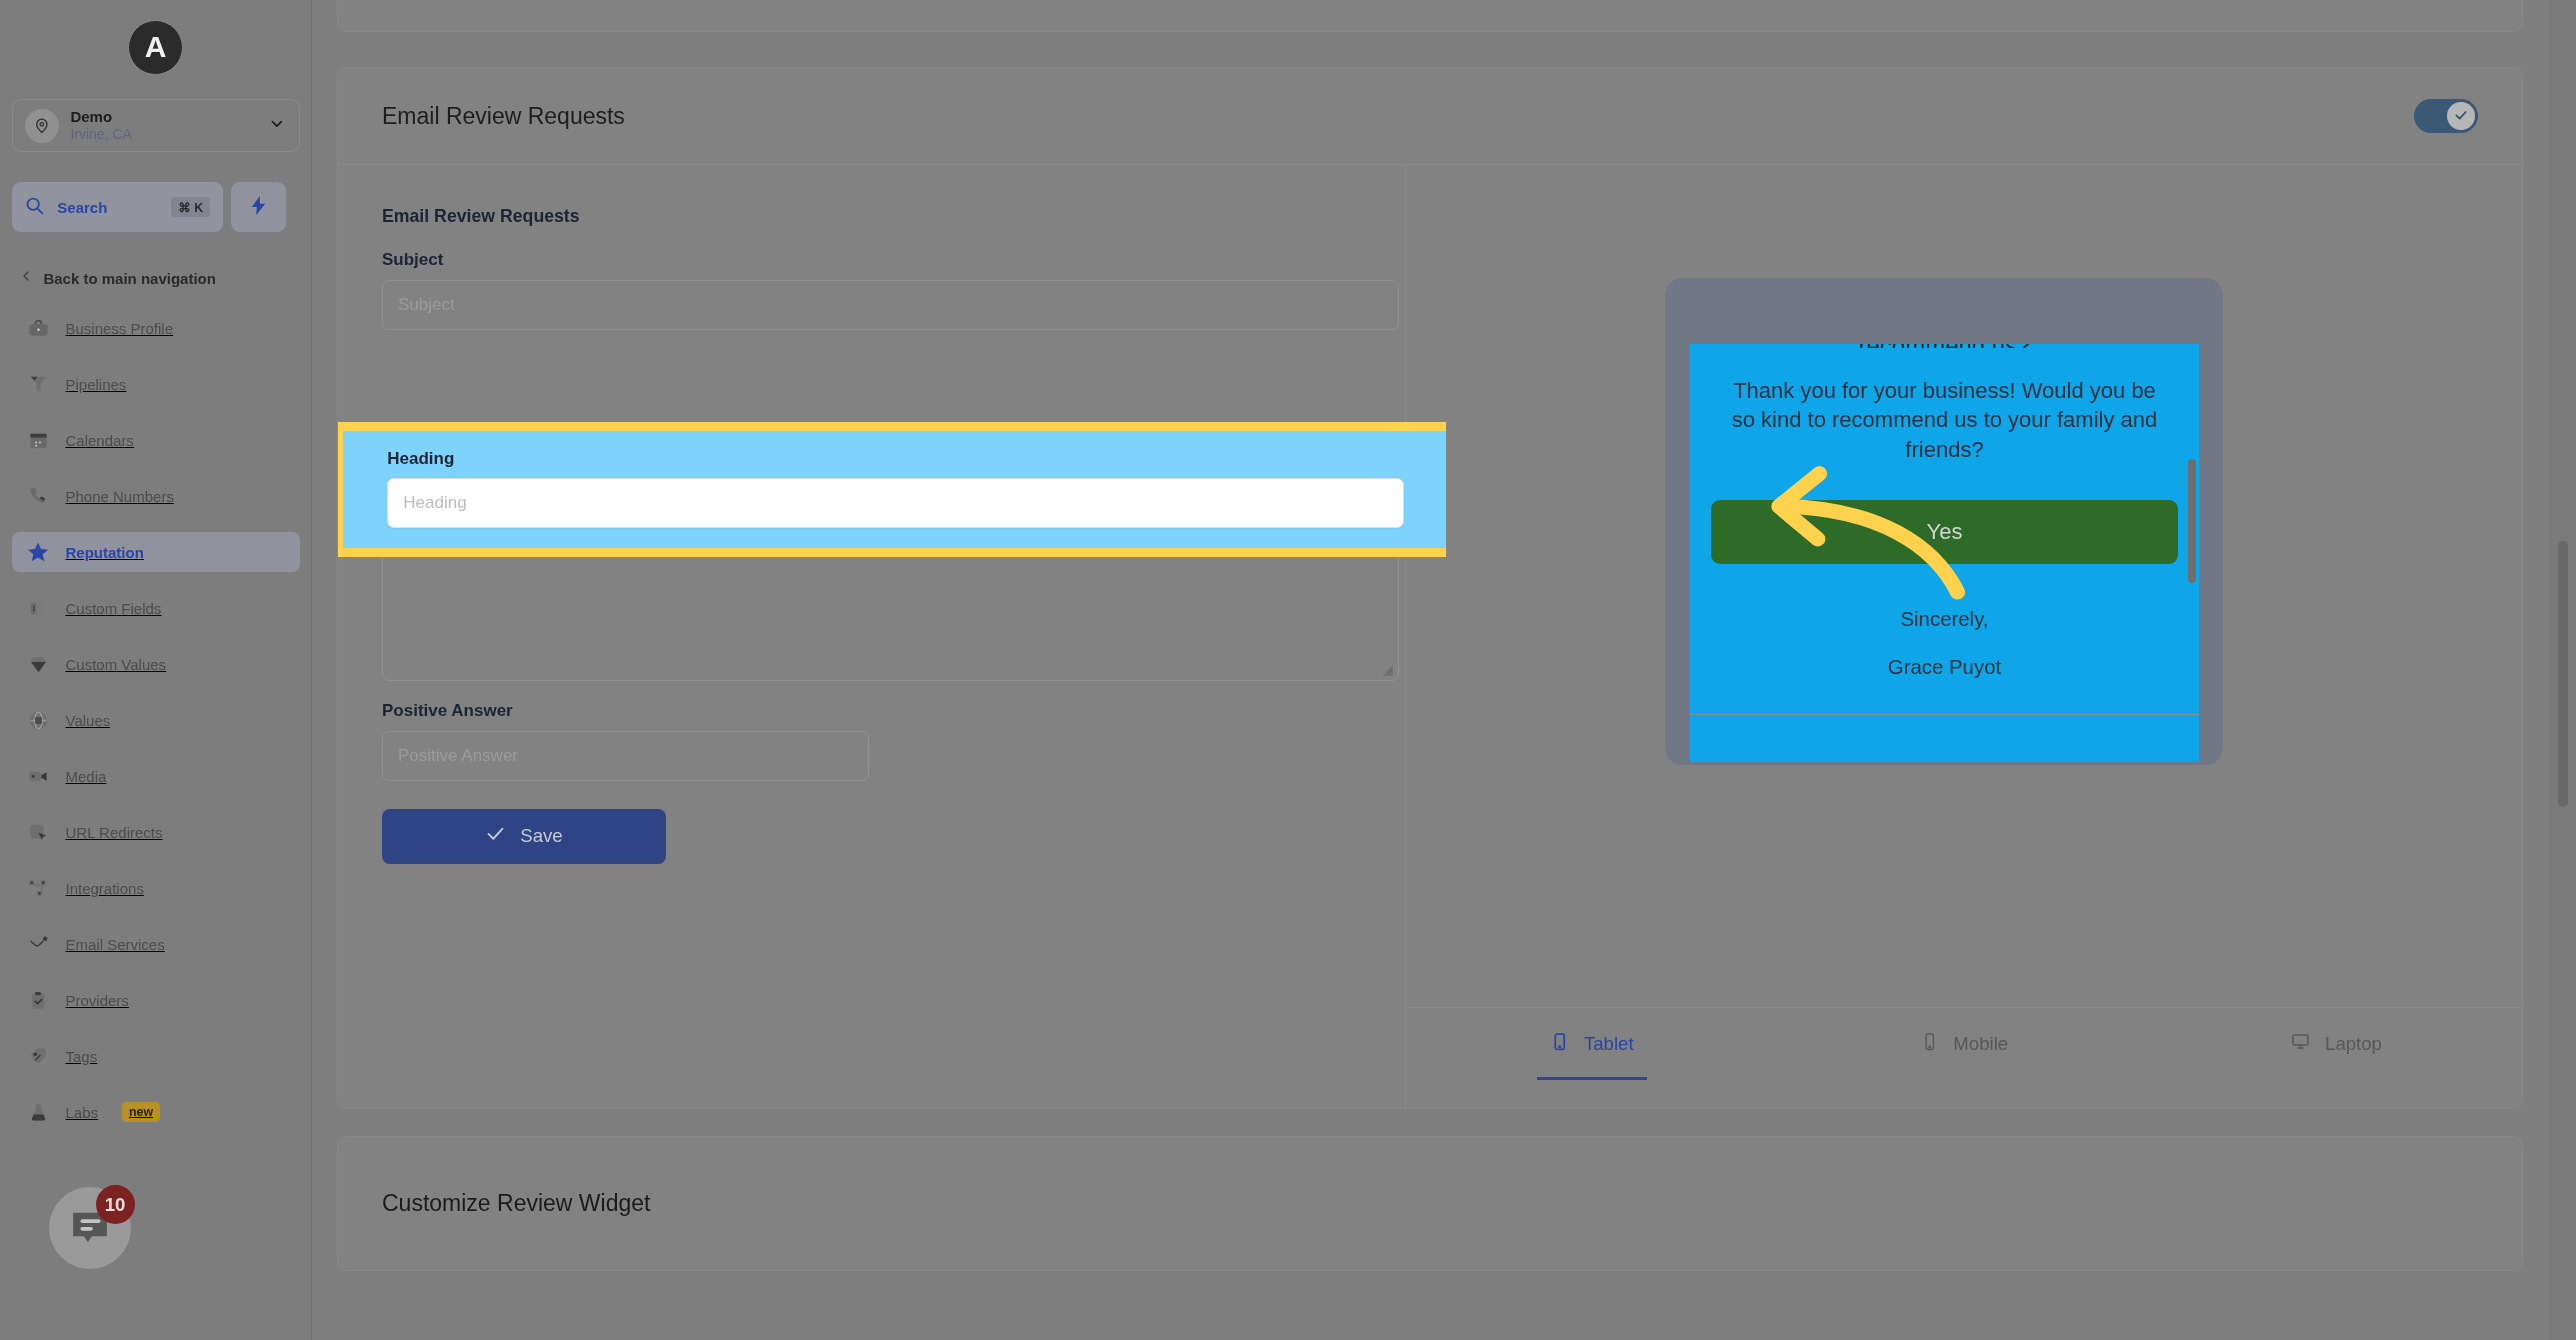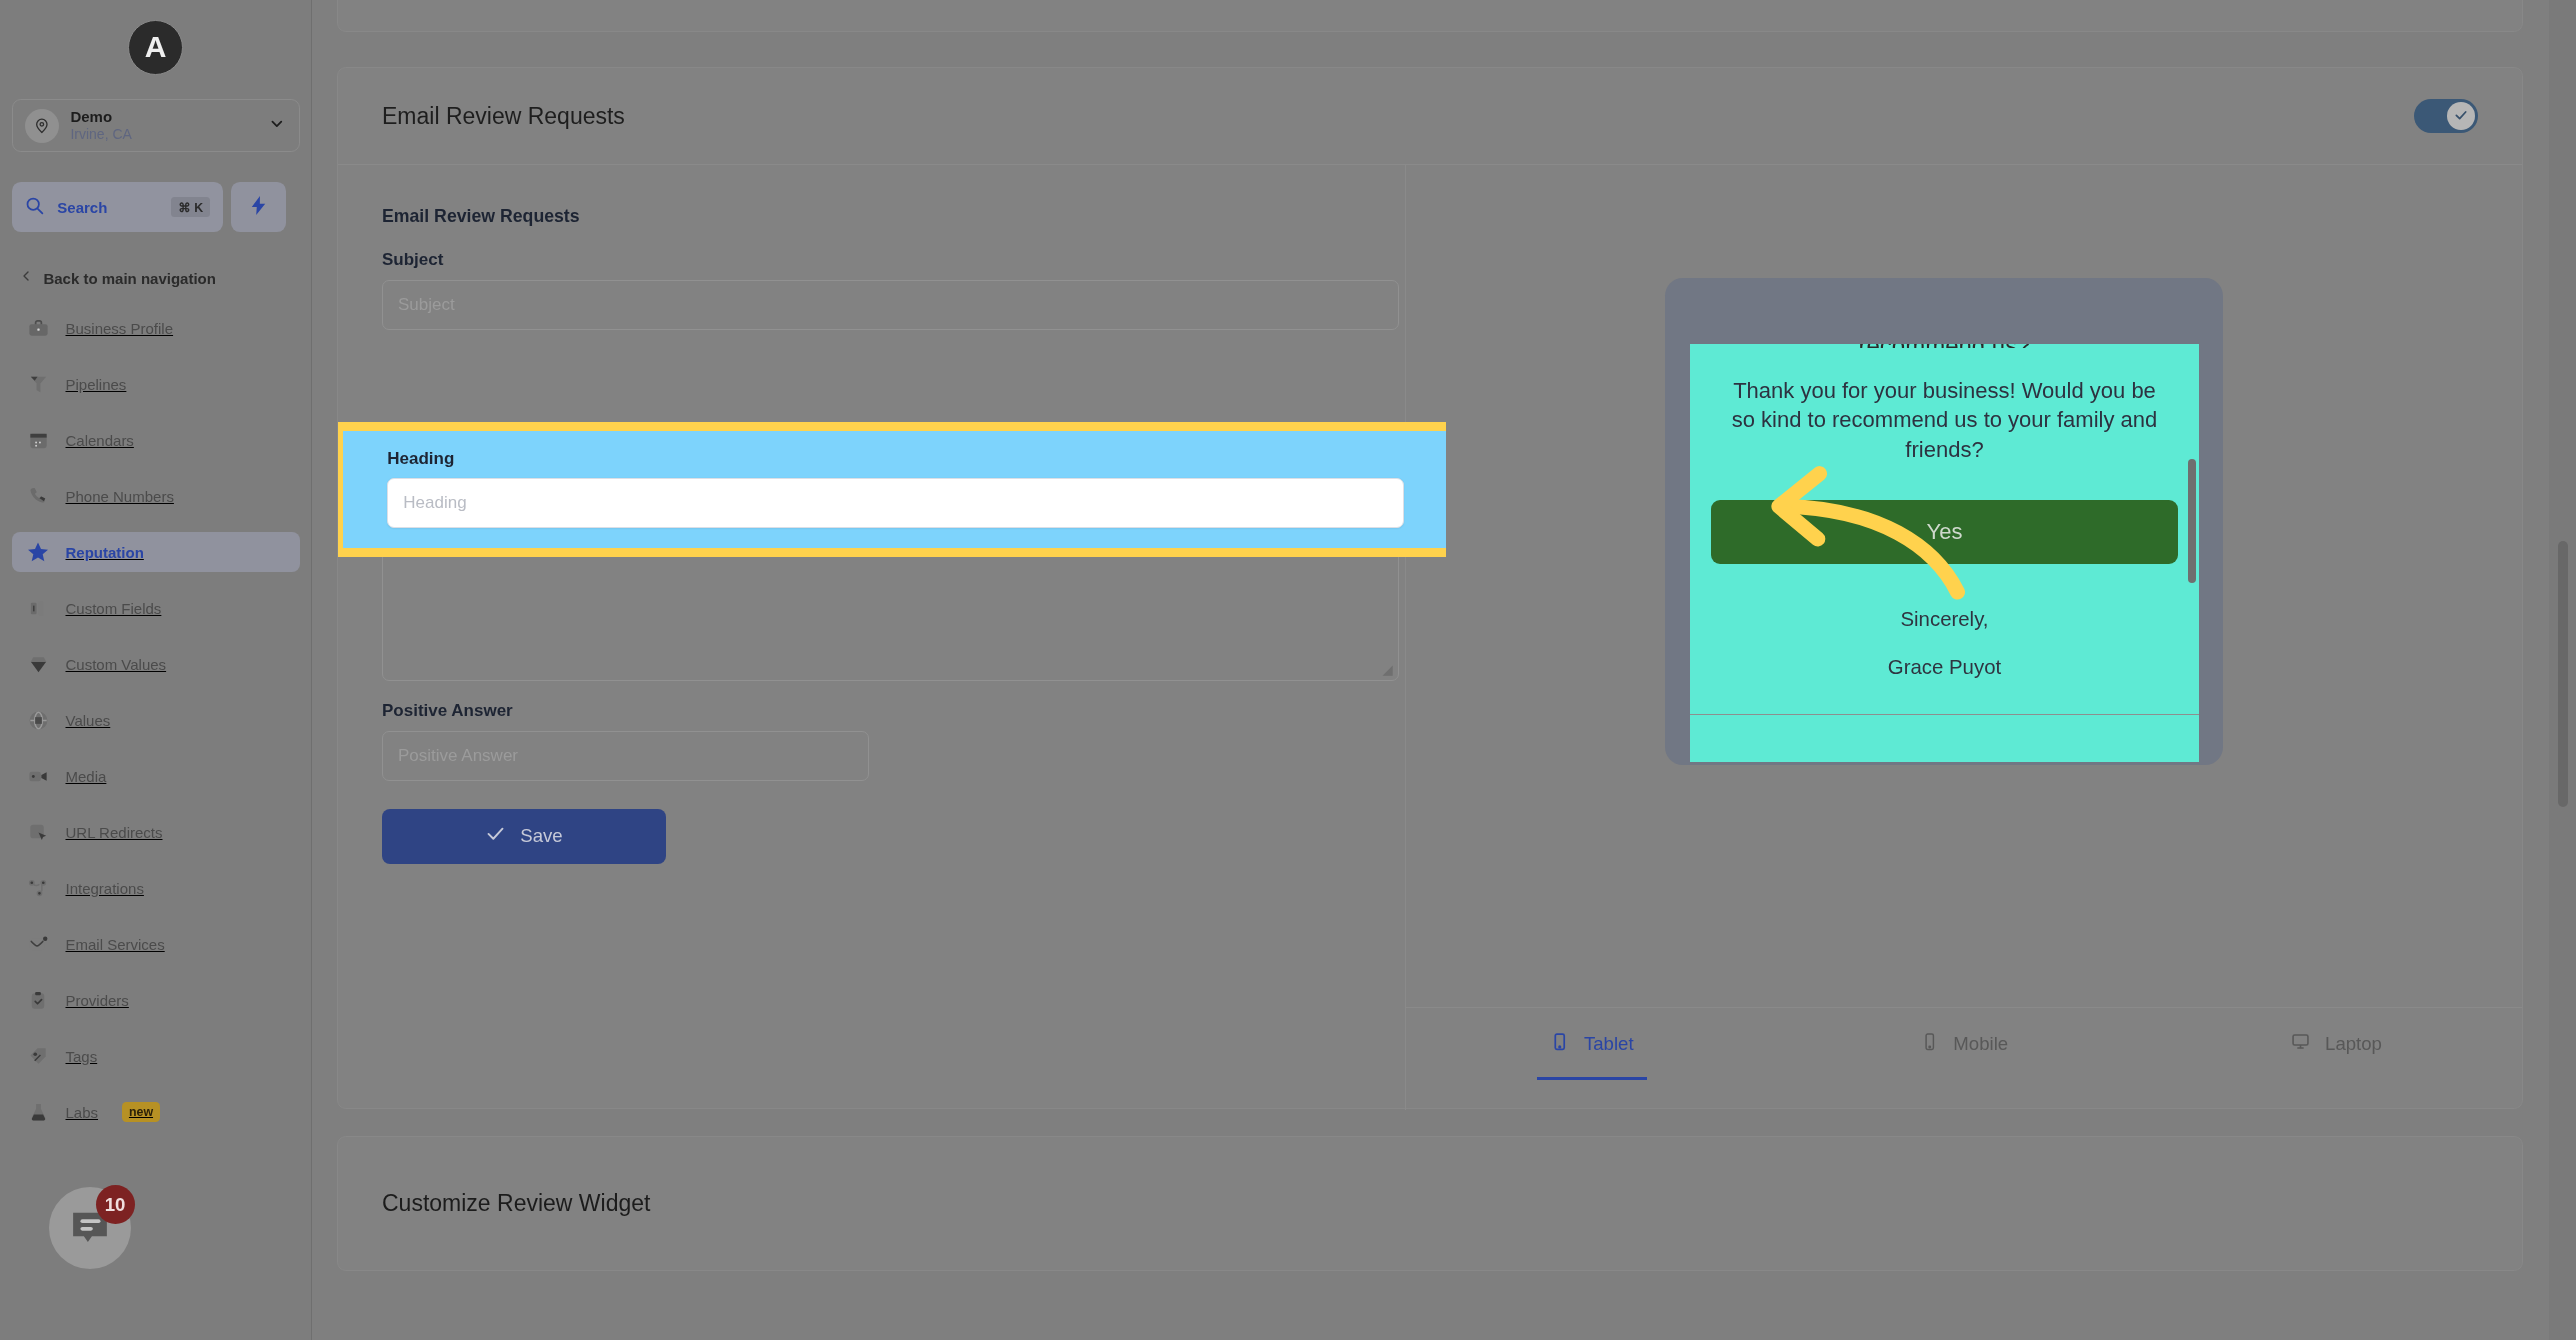--- a/index.html
+++ b/index.html
@@ -164,21 +164,21 @@
   .preview-col {
     position: absolute; right: 0; top: 97px; width: 1117px; height: 945px;
     border-left: 0.9px solid #8a8a8a;
   }
   .device-shell {
     position: absolute; left: 259px; top: 113px; width: 558px; height: 487px;
     background: #717784; border-radius: 17.7px;
   }
   .device-screen {
     position: absolute; left: 25px; top: 66px; width: 509px; height: 418px;
-    background: #5eead4; overflow: hidden;
+    background: #0ea5e9; overflow: hidden;
   }
   .pv-cut {
     text-align: center; color: #2b2b2b; font-size: 24px; line-height: 1.35;
     margin-top: -14px; overflow: hidden; height: 17.7px;
   }
   .pv-q {
     text-align: center; color: #2d3240; font-size: 22px; line-height: 1.35;
     padding: 28px 30px 0 30px;
   }
   .pv-yes {

